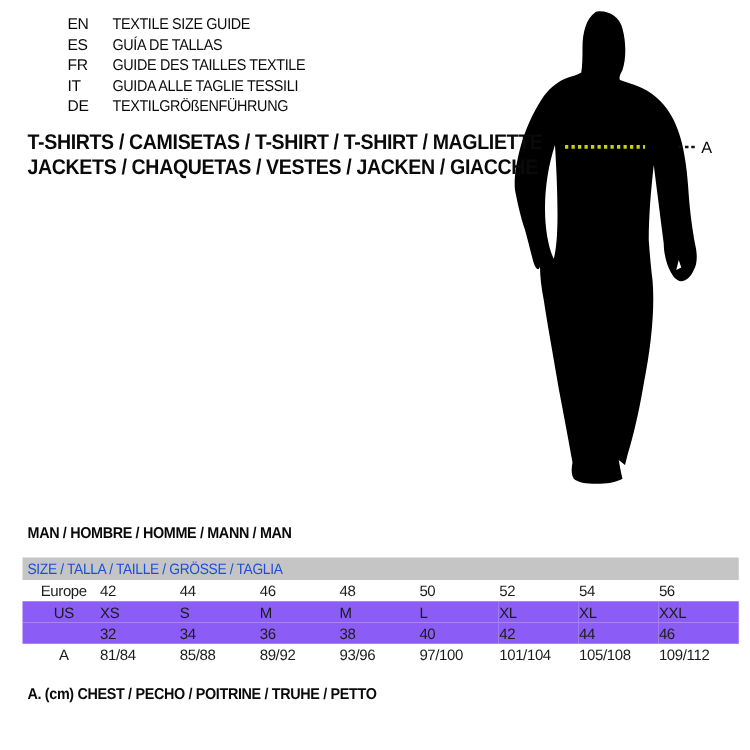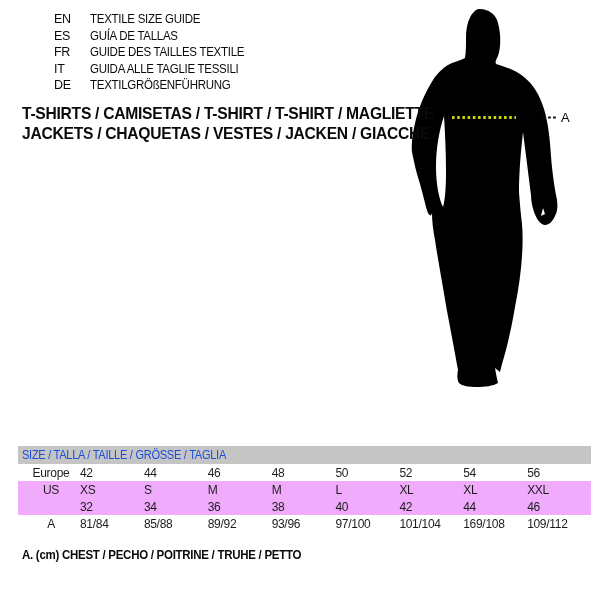--- a/index.html
+++ b/index.html
@@ -28,21 +28,21 @@
     position:absolute;left:18px;top:446px;width:573px;
     border-collapse:collapse;table-layout:fixed;
     font-size:12px;color:#1c1c1c;letter-spacing:-0.3px;
   }
   table.size-table th{
     background:#c5c5c5;text-align:left;font-weight:400;
     height:16px;padding:1px 0 1px 4px;font-size:12px;color:#1d4ed8;
   }
   table.size-table td{text-align:left;height:17px;padding:0;font-weight:400;}
   table.size-table td.lbl{text-align:center;padding-left:4px;}
-  table.size-table tr.shaded{background:#f0abfc;}
+  table.size-table tr.shaded{background:#8b5cf6;}
   
   .footnote{position:absolute;left:22px;top:548px;font-size:12.5px;font-weight:700;letter-spacing:-0.3px;}
 </style>
 </head>
 <body>
 
 <div class="page">
 
   <svg class="fig" width="600" height="600" viewBox="0 0 600 600">
     <path fill-rule="evenodd" d="M 480 9
@@ -119,20 +119,23 @@
       <span class="lang-code">DE</span>
       <span class="cnd">TEXTILGRÖßENFÜHRUNG</span>
     </div>
   </div>
 
   <div class="category-block">
     <div><span class="cnd">T-SHIRTS / CAMISETAS / T-SHIRT / T-SHIRT / MAGLIETTE</span></div>
     <div><span class="cnd">JACKETS / CHAQUETAS / VESTES / JACKEN / GIACCHE</span></div>
   </div>
 
+  <div class="section-title">
+    <span class="cnd">MAN / HOMBRE / HOMME / MANN / MAN</span>
+  </div>
 
   <table class="size-table">
     <colgroup>
       <col style="width:62px">
       <col>
         <col>
         <col>
         <col>
         <col>
         <col>
@@ -179,21 +182,21 @@
         <td>46</td>
       </tr>
       <tr>
         <td class="lbl">A</td>
         <td>81/84</td>
         <td>85/88</td>
         <td>89/92</td>
         <td>93/96</td>
         <td>97/100</td>
         <td>101/104</td>
-        <td>169/108</td>
+        <td>105/108</td>
         <td>109/112</td>
       </tr>
     </tbody>
   </table>
 
   <div class="footnote">
     <span class="cnd">A. (cm) CHEST / PECHO / POITRINE / TRUHE / PETTO</span>
   </div>
 
 </div>

